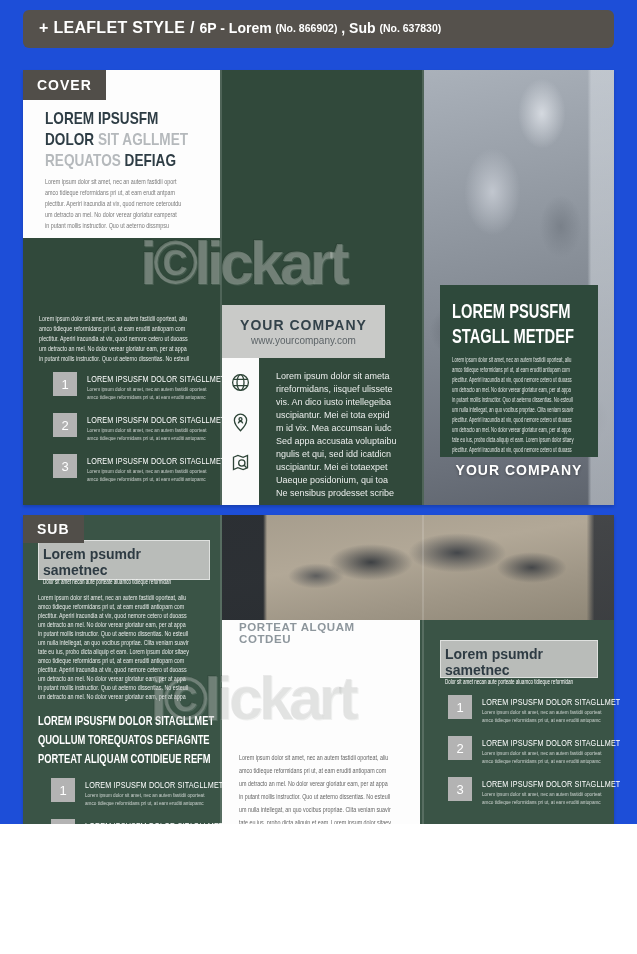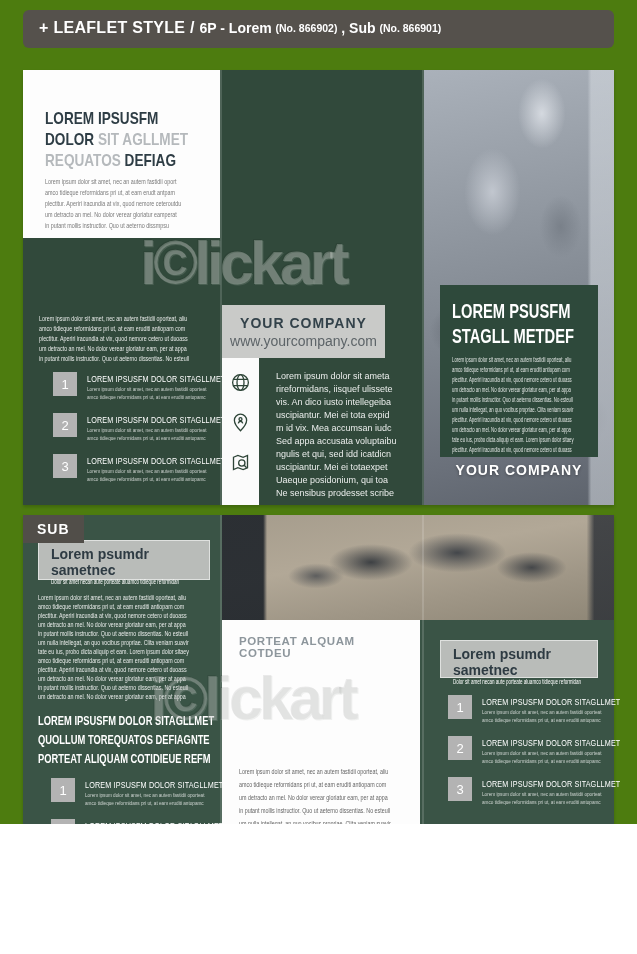--- a/index.html
+++ b/index.html
@@ -1,16 +1,16 @@
 <!DOCTYPE html>
 <html><head>
 <meta charset="utf-8">
 <style>
   html,body{margin:0;padding:0;background:#fff;}
-  #page{position:relative;width:637px;height:824px;background:#4d7c0f;overflow:hidden;
+  #page{position:relative;width:637px;height:824px;background:#1d4ed8;overflow:hidden;
         font-family:"Liberation Sans",sans-serif;-webkit-font-smoothing:antialiased;}
 
   
   .header-bar{position:absolute;left:23px;top:10px;width:591px;height:38px;background:#55514c;
     border-radius:6px;color:#fff;display:flex;align-items:baseline;padding:9px 16px 0 16px;box-sizing:border-box;}
   .seg-xl{font-size:16px;font-weight:bold;letter-spacing:.3px;white-space:pre;}
   .seg-md{font-size:14px;font-weight:bold;white-space:pre;}
   .seg-sm{font-size:10.5px;font-weight:bold;white-space:pre;position:relative;top:-1px;}
 
   
@@ -49,21 +49,21 @@
     display:flex;align-items:center;justify-content:center;flex:none;}
   .item-heading{font-size:9.5px;color:#fff;letter-spacing:.2px;white-space:nowrap;
     width:172px;transform:scaleX(.76);transform-origin:0 0;margin-top:1px;}
   .item-desc{font-size:6.2px;line-height:7.6px;color:rgba(255,255,255,.72);white-space:pre-line;
     width:172px;transform:scaleX(.75);transform-origin:0 0;margin-top:1px;}
 
   
   .m-band{position:absolute;left:199px;top:235px;width:163px;height:53px;background:#c9cac8;
     display:flex;flex-direction:column;align-items:center;justify-content:center;gap:2px;z-index:4;}
   .m-company{font-size:14px;font-weight:bold;color:#33424a;letter-spacing:1px;}
-  .m-site{font-size:14px;color:#5d6468;}
+  .m-site{font-size:10px;color:#5d6468;}
   .m-strip{position:absolute;left:199px;top:288px;width:37px;height:147px;background:#fbfbfb;
     display:flex;flex-direction:column;align-items:center;padding-top:14px;gap:19px;z-index:4;box-sizing:border-box;}
   .icon{width:21px;height:21px;color:#2d4437;}
   .icon svg{width:100%;height:100%;display:block;}
   .m-body{position:absolute;left:253px;top:300px;font-size:9px;line-height:13px;
     color:rgba(255,255,255,.9);white-space:pre-line;}
 
   
   .photo{position:absolute;}
   .c-photo{left:401px;top:0;width:190px;height:435px;background:
@@ -95,24 +95,24 @@
   .s-photo-bottom{left:0;top:365px;width:591px;height:60px;background:
     radial-gradient(50px 30px at 12% 55%,rgba(40,44,50,.85),transparent 70%),
     radial-gradient(36px 26px at 30% 38%,rgba(60,64,70,.7),transparent 70%),
     radial-gradient(60px 40px at 47% 60%,rgba(190,195,200,.5),transparent 70%),
     radial-gradient(50px 34px at 70% 45%,rgba(70,75,82,.7),transparent 70%),
     radial-gradient(40px 30px at 88% 55%,rgba(150,155,162,.5),transparent 70%),
     linear-gradient(90deg,#4d525a 0%,#6e737b 18%,#8e949b 45%,#7c828a 65%,#5a5f67 85%,#4a4f57 100%);z-index:1;}
   .s-left{position:absolute;left:0;top:0;width:197px;height:388px;background:#3a5446;z-index:2;}
   .s-right{position:absolute;left:401px;top:105px;width:190px;height:283px;background:#3a5446;z-index:2;}
   .s-mid{position:absolute;left:199px;top:105px;width:198px;height:262px;background:#fdfdfd;
-    z-index:3;padding:15px 17px;box-sizing:border-box;}
+    z-index:3;padding:1px 17px;box-sizing:border-box;}
 
   .graybox{position:absolute;background:#b9bcb9;border:1px solid rgba(255,255,255,.55);
-    padding:5px 12px 4px 12px;box-sizing:border-box;}
+    padding:5px 12px 4px 4px;box-sizing:border-box;}
   .gb-title{font-size:14px;font-weight:bold;color:#2e3b43;}
   .gb-sub{font-size:6.3px;color:#fff;white-space:nowrap;width:210px;transform:scaleX(.72);transform-origin:0 0;}
   .s-left .graybox{left:15px;top:25px;width:172px;height:40px;}
   .s-right .graybox{left:16px;top:20px;width:158px;height:38px;}
 
   .s-left-body{position:absolute;left:15px;top:78px;font-size:7.5px;line-height:9px;
     color:rgba(255,255,255,.88);white-space:pre-line;width:242px;transform:scaleX(.71);transform-origin:0 0;}
   .s-left-heading{position:absolute;left:15px;top:196px;font-size:13px;font-weight:bold;color:#fff;
     line-height:19px;white-space:pre-line;width:252px;transform:scaleX(.72);transform-origin:0 0;}
   .items-subleft{left:28px;top:263px;width:168px;}
@@ -135,28 +135,29 @@
 <body>
 
 <div id="page">
 
   <div class="header-bar">
       <span class="seg-xl">+ LEAFLET STYLE / </span>
       <span class="seg-md">6P - Lorem </span>
       <span class="seg-sm">(No. 866902)</span>
       <span class="seg-md"> , </span>
       <span class="seg-md">Sub </span>
-      <span class="seg-sm">(No. 866901)</span>
+      <span class="seg-sm">(No. 637830)</span>
     </div>
 
   <div class="section" id="cover">
     <div class="fold f1"></div>
     <div class="fold f2"></div>
 
     <div class="c-whitebox"></div>
+    <div class="corner-label">COVER</div>
     <div class="c-title"><span class="tone-dark">LOREM IPSUSFM</span><br><span class="tone-dark">DOLOR </span><span class="tone-light">SIT AGLLMET</span><br><span class="tone-light">REQUATOS </span><span class="tone-dark">DEFIAG</span></div>
     <div class="c-intro">Lorem ipsum dolor sit amet, nec an autem fastidii oport
 amco tidieque reformidans pri ut, at eam erudt antpam
 plectitur. Aperiri iracundia at vix, quod nemore ceteroutdu
 um detracto an mel. No dolor verear gloriatur eamperat
 in putant mollis instructior. Quo ut aeterno dissmpsu</div>
     <div class="c-left-body">Lorem ipsum dolor sit amet, nec an autem fastidii oporteat, aliu
 amco tidieque reformidans pri ut, at eam eruditi antiopam com
 plectitur. Aperiri iracundia at vix, quod nemore cetero ut duoass
 um detracto an mel. No dolor verear gloriatur eam, per at appa

